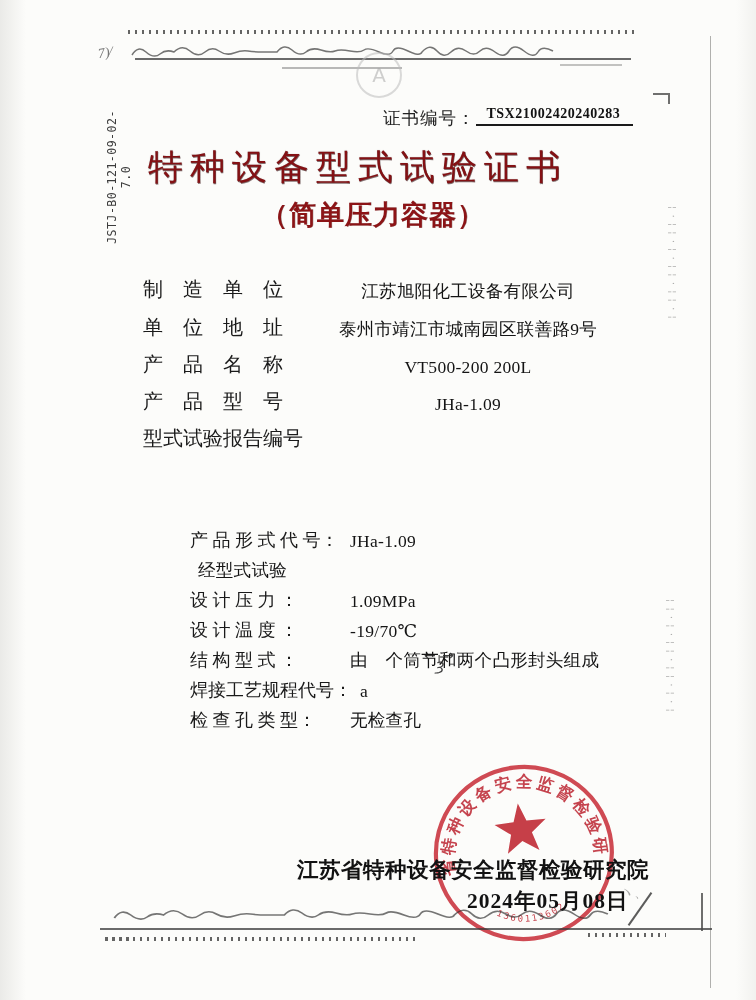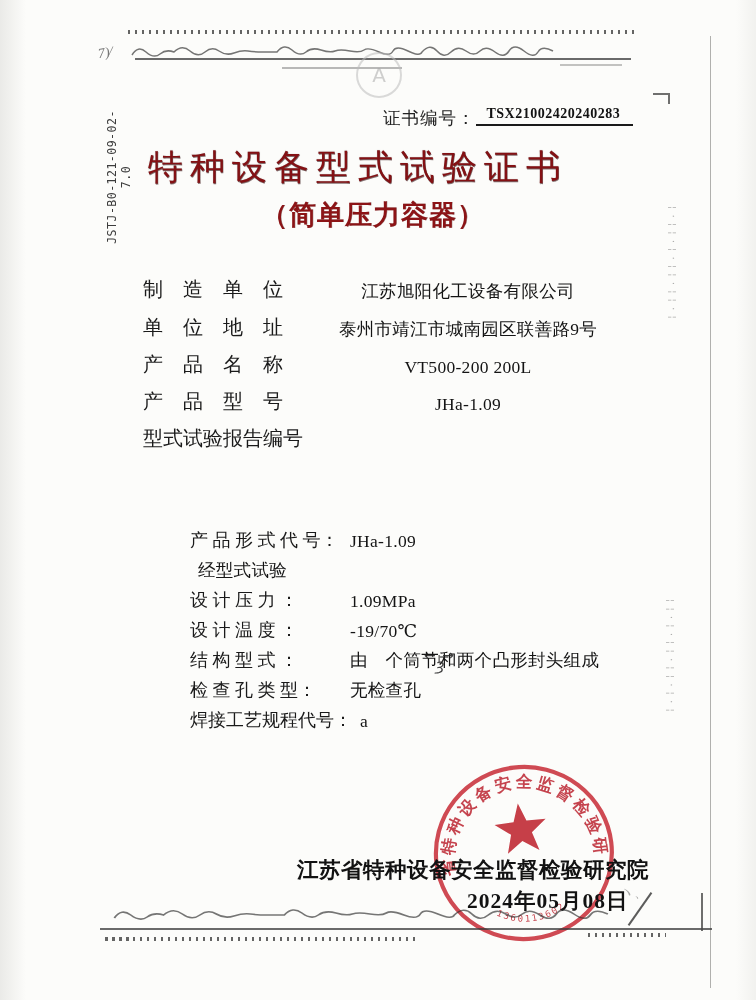--- a/index.html
+++ b/index.html
@@ -141,26 +141,26 @@
     </div>
     <div class="spec-row">
       <span class="spec-label">设 计 温 度 ：</span>
       <span class="spec-value">-19/70℃</span>
     </div>
     <div class="spec-row">
       <span class="spec-label">结 构 型 式 ：</span>
       <span class="spec-value">由　个筒节和两个凸形封头组成</span>
     </div>
     <div class="spec-row">
+      <span class="spec-label">焊接工艺规程代号：</span>
+      <span class="spec-value">a</span>
+    </div>
+    <div class="spec-row">
       <span class="spec-label">检 查 孔 类 型：</span>
       <span class="spec-value">无检查孔</span>
-    </div>
-    <div class="spec-row">
-      <span class="spec-label">焊接工艺规程代号：</span>
-      <span class="spec-value">a</span>
     </div>
   </div>
 
   <div class="cursor-artifact">
     <div class="r1">←╷→</div>
     <div class="r2">ȝ</div>
   </div>
 
   <svg class="seal" viewBox="0 0 192 192">
     <defs>

